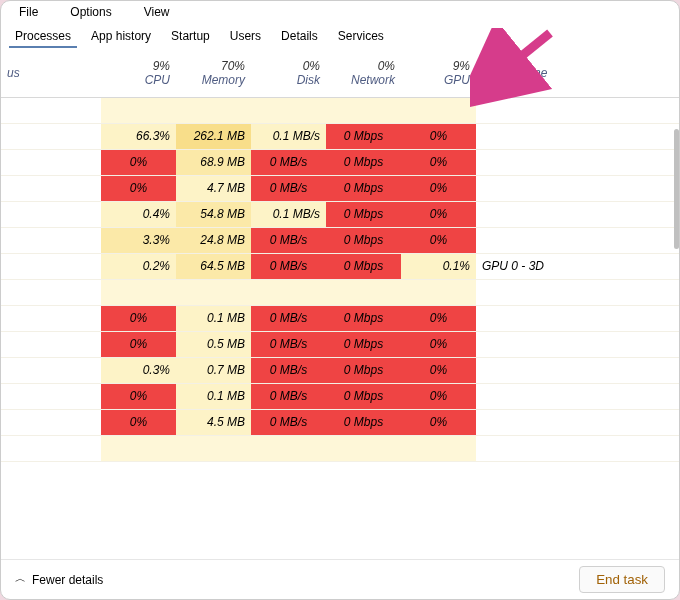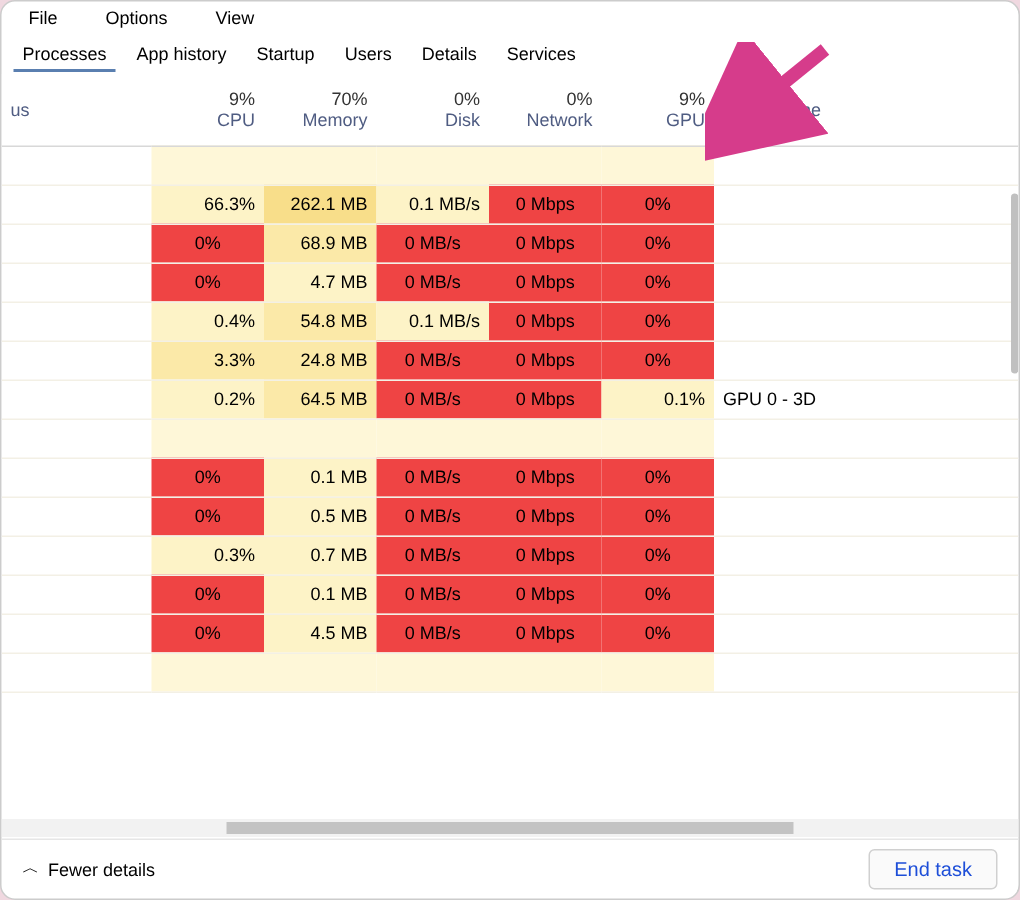--- a/index.html
+++ b/index.html
@@ -63,22 +63,23 @@
   .tab.active::after {
     content:"";
     position:absolute;
     left:4px; right:4px; bottom:0;
     height:2px;
     background:#5a7fb0;
   }
   .content {
     flex:1;
     display:flex;
-    flex-direction:column;
+    flex-direction:row;
     overflow:hidden;
+    font-style:italic;
   }
   .table-scroll {
     flex:1;
     overflow:hidden;
     position:relative;
   }
   table {
     border-collapse: collapse;
     width: 100%;
     table-layout: fixed;
@@ -140,21 +141,21 @@
     gap:6px;
   }
   .chevron {
     display:inline-block; transform: translateY(-1px);
     font-size:11px;
   }
   .footer-spacer { flex:1; }
   .end-task {
     border:1px solid #d0d0d0;
     background:#fafafa;
-    color:#1d4ed8;
+    color:#a16207;
     padding: 5px 16px;
     border-radius:4px;
   }
   .arrow-annot {
     position:absolute;
     left:470px; top:28px;
     pointer-events:none;
   }
 </style>
 </head>

